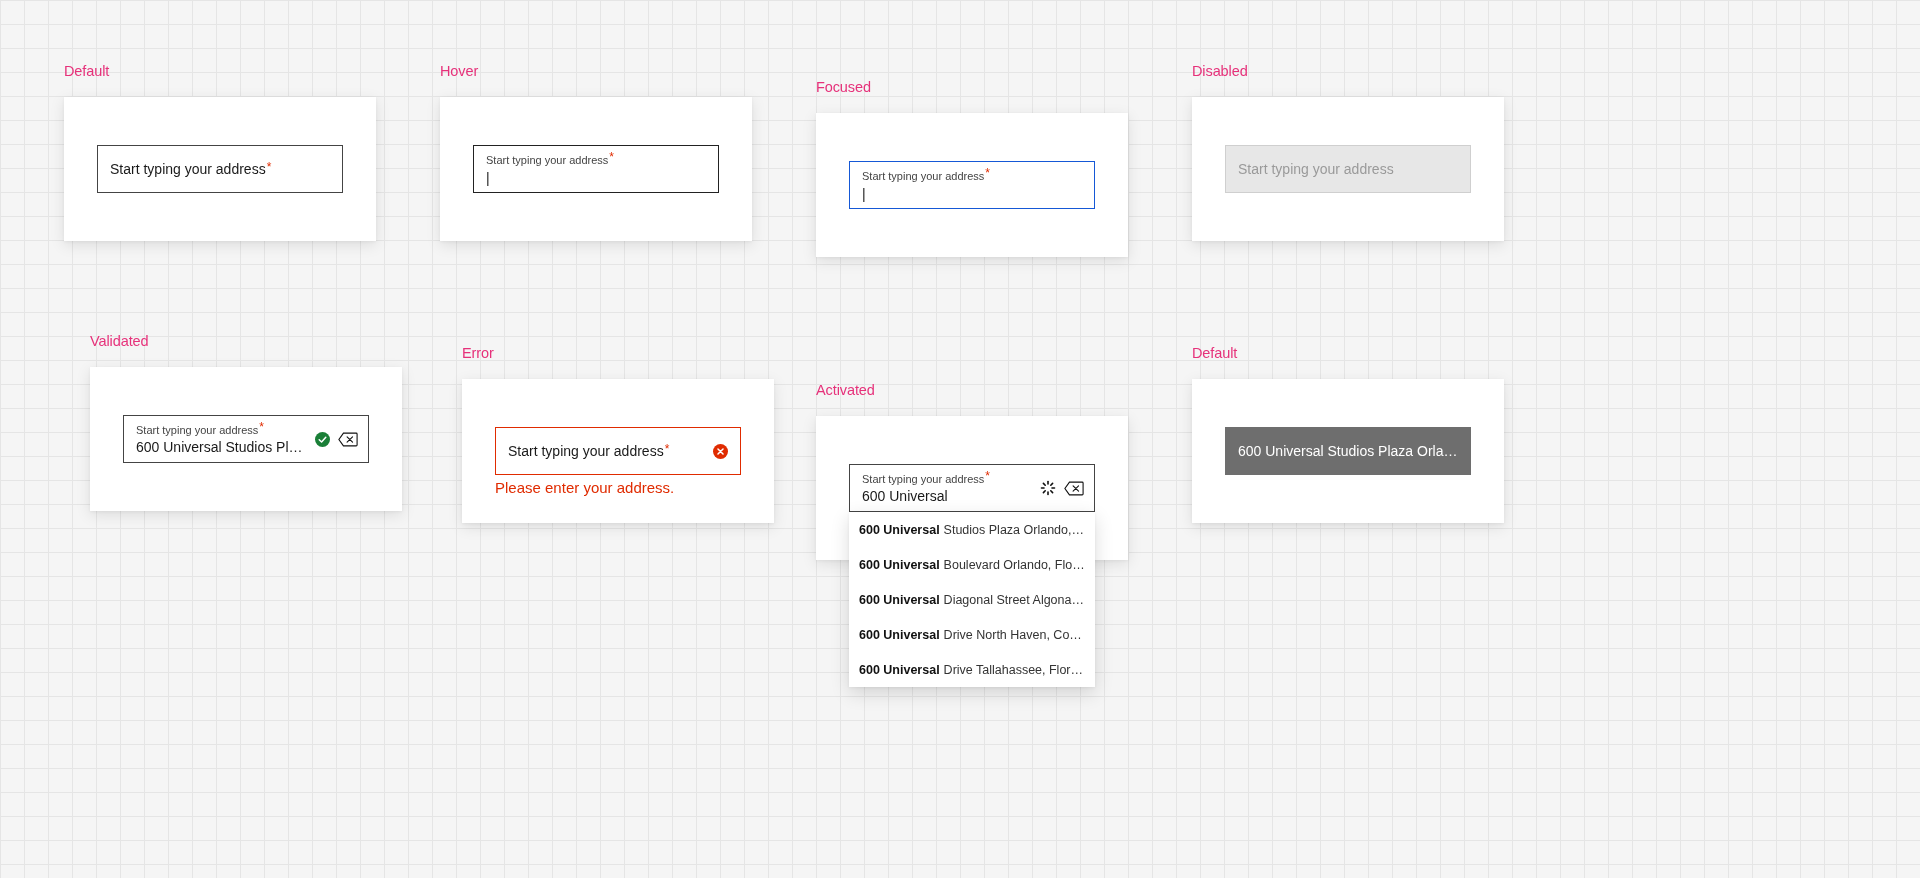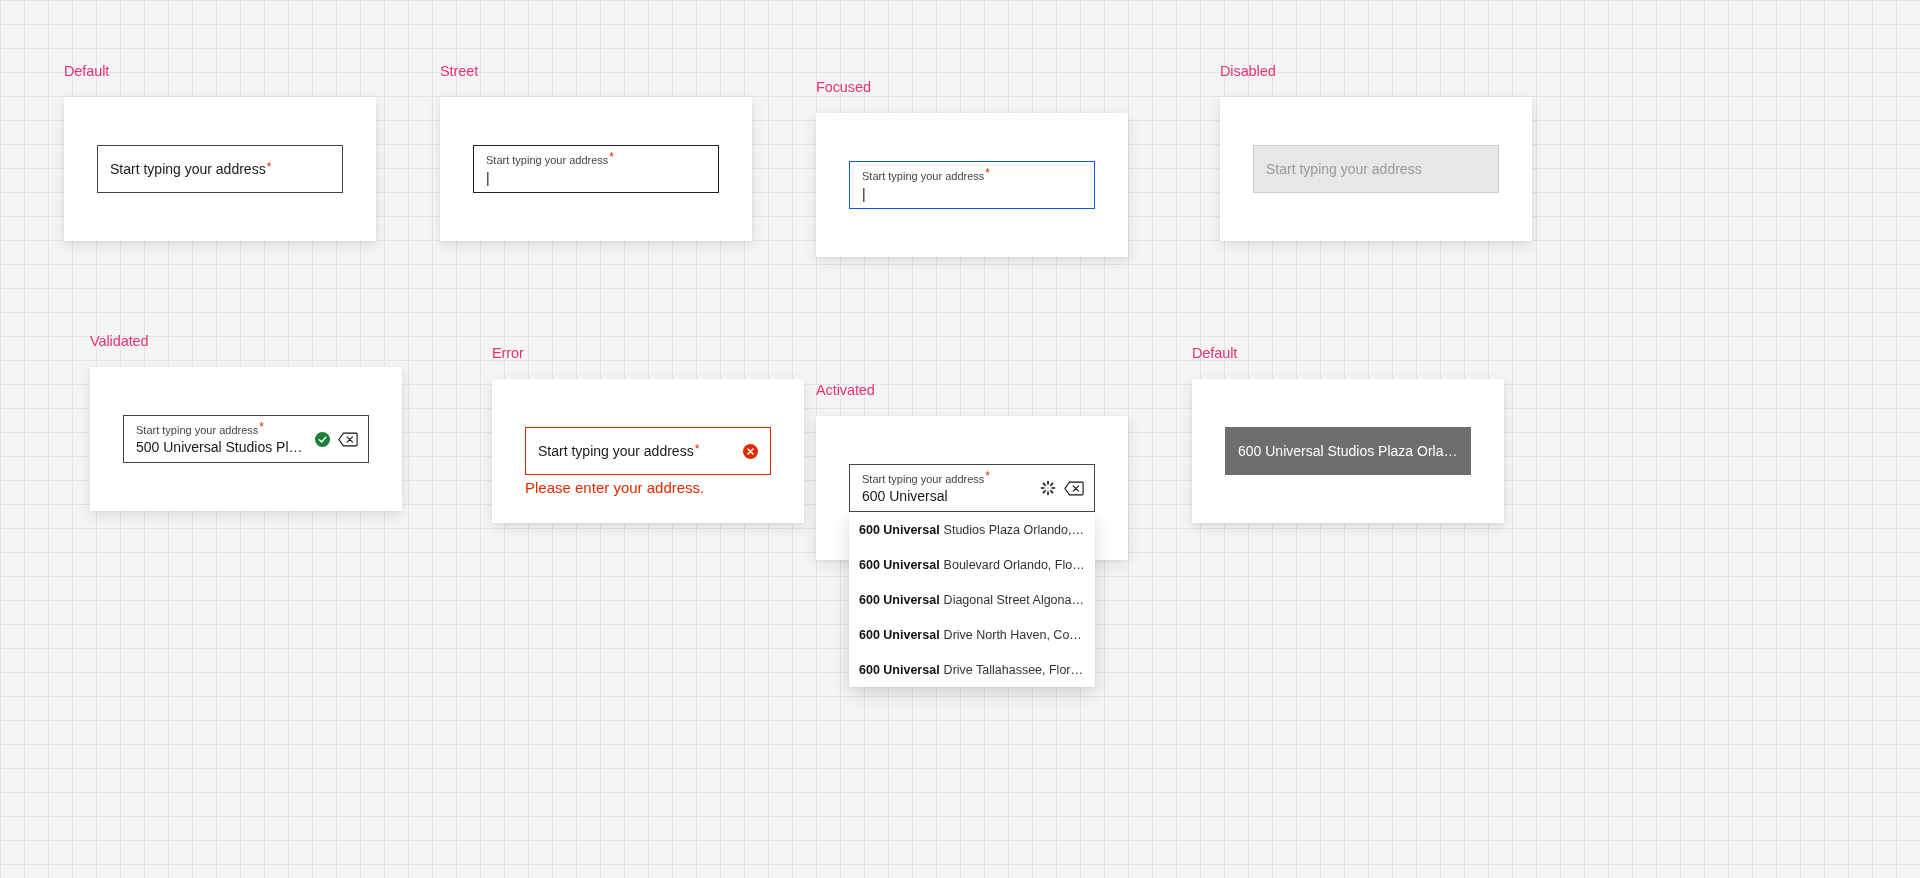--- a/index.html
+++ b/index.html
@@ -152,23 +152,23 @@
     margin-left: 4px;
     overflow: hidden;
     text-overflow: ellipsis;
     color: #333;
   }
 
   
   #v-default   { left: 64px;  top: 63px; }
   #v-hover     { left: 440px; top: 63px; }
   #v-focused   { left: 816px; top: 79px; }
-  #v-disabled  { left: 1192px;top: 63px; margin-left: 28px; }
+  #v-disabled  { left: 1192px;top: 63px; }
   #v-validated { left: 64px;  top: 333px; margin-left: 26px; }
-  #v-error     { left: 456px; top: 345px; padding-left: 36px; }
+  #v-error     { left: 426px; top: 345px; padding-left: 36px; }
   #v-activated { left: 816px; top: 345px; margin-top: 37px; }
   #v-readonly  { left: 1192px;top: 345px; }
 
   
   #v-activated .card { overflow: visible; }
 
   svg { display: block; }
 </style>
 </head>
 <body>
@@ -180,21 +180,21 @@
       <div class="inner">
         <span class="big-label">
           <span>Start typing your address</span><span class="asterisk">*</span>
         </span>
       </div>
     </div>
   </div>
 </div>
 
 <div class="variant" id="v-hover">
-  <div class="variant-label">Street</div>
+  <div class="variant-label">Hover</div>
   <div class="card">
     <div class="field hover">
       <div class="inner">
         <span class="small-label">
           <span>Start typing your address</span><span class="asterisk">*</span>
         </span>
         <span class="cursor">|</span>
       </div>
     </div>
   </div>
@@ -226,21 +226,21 @@
 </div>
 
 <div class="variant" id="v-validated">
   <div class="variant-label">Validated</div>
   <div class="card">
     <div class="field validated">
       <div class="inner">
         <span class="small-label">
           <span>Start typing your address</span><span class="asterisk">*</span>
         </span>
-        <span class="value">500 Universal Studios Pla...</span>
+        <span class="value">600 Universal Studios Pla...</span>
       </div>
       <div class="icons-right">
         <span class="icon">
           <svg width="15" height="15" viewBox="0 0 16 16">
               <circle cx="8" cy="8" r="8" fill="#1a7f37"></circle>
               <path d="M4.5 8.3 L7 10.6 L11.5 5.6" stroke="#fff" stroke-width="1.6" fill="none" stroke-linecap="round" stroke-linejoin="round"></path>
             </svg>
         </span>
         <span class="icon">
           <svg width="20" height="15" viewBox="0 0 22 16">

